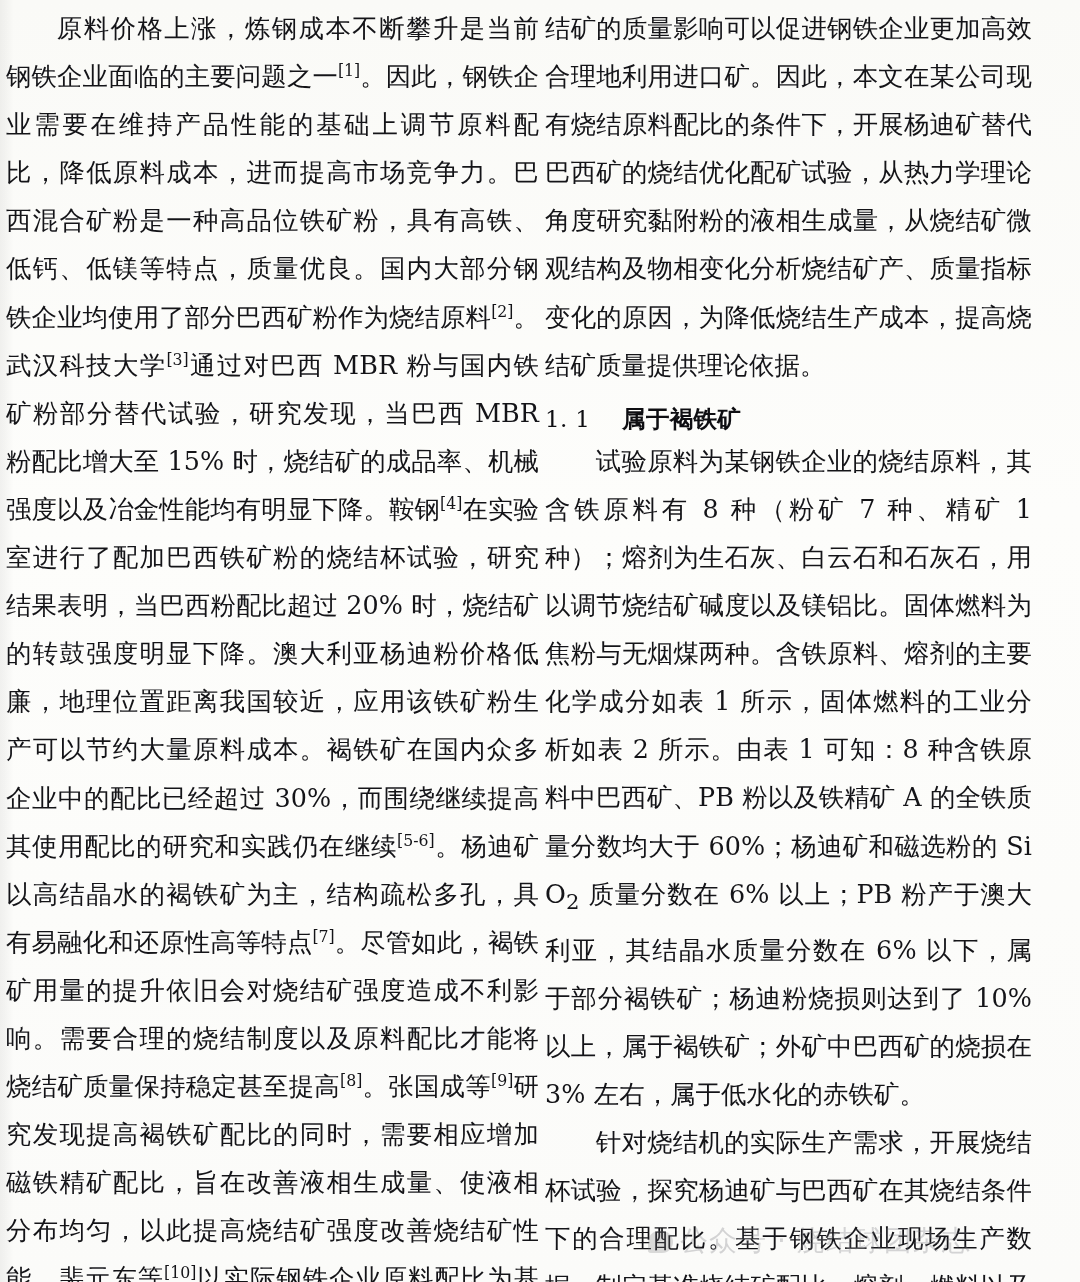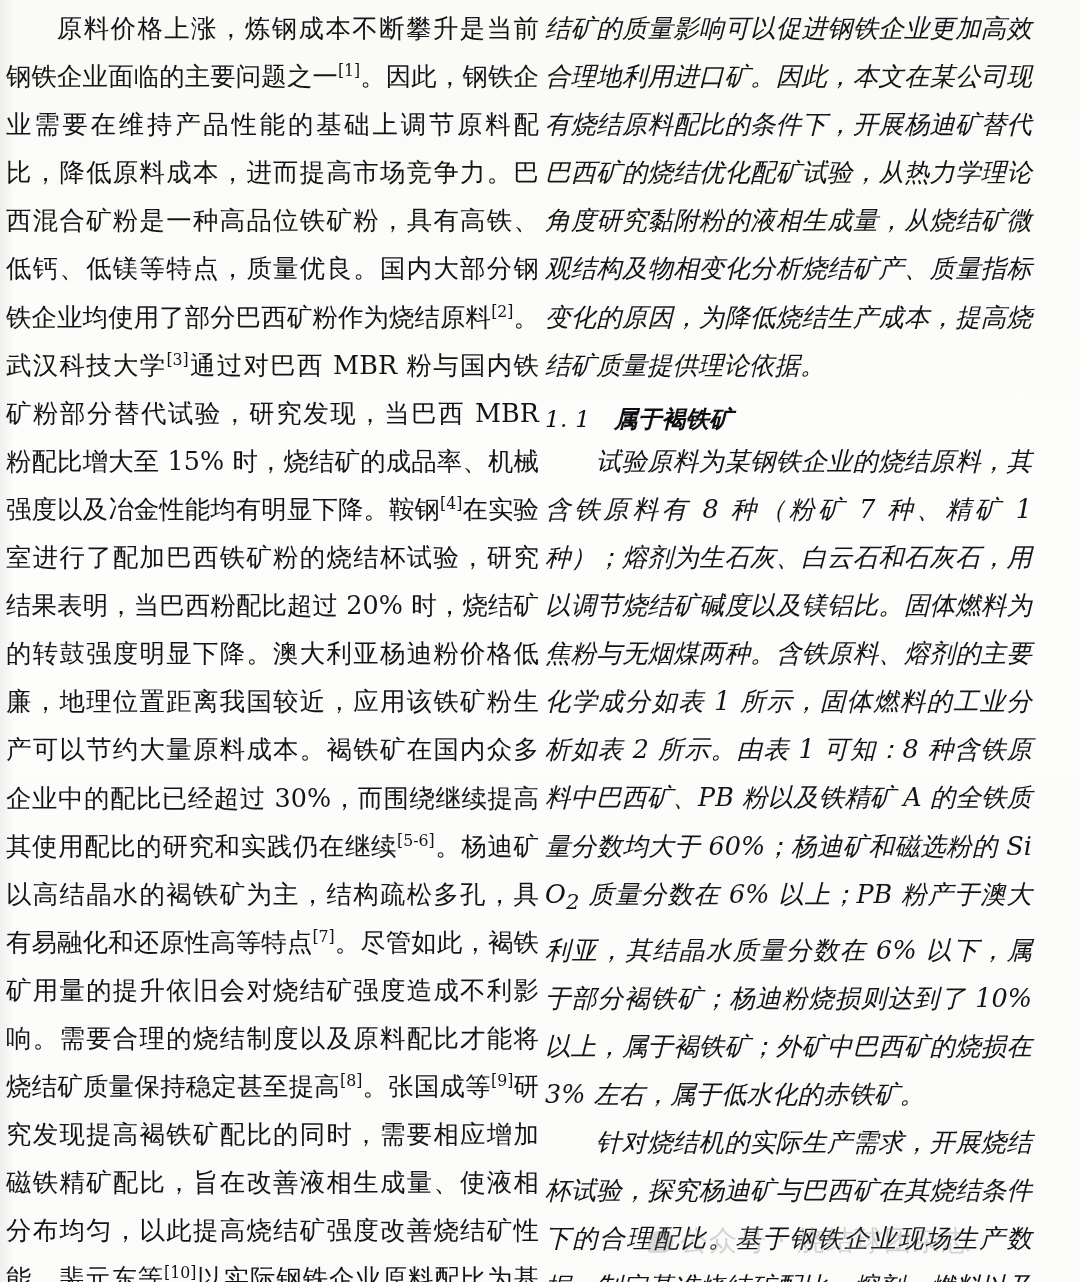--- a/index.html
+++ b/index.html
@@ -39,21 +39,20 @@
   }
   .column.left {
     width: 545px;
     padding-left: 6px;
     padding-right: 6px;
   }
   .column.right {
     width: 535px;
     padding-left: 0px;
     padding-right: 48px;
-    font-style: italic;
   }
 
   
   p.body {
     margin: 0;
     font-size: 25.4px;
     line-height: 48.1px;
     text-align: justify;
     text-justify: inter-character;
     text-indent: 2em;
@@ -98,21 +97,21 @@
     font-family: "DejaVu Sans", "Liberation Sans", sans-serif;
     font-size: 23.5px;
     font-weight: bold;
     letter-spacing: 0.3px;
     color: #0e0e12;
   }
   h3.h2 .num {
     font-family: "DejaVu Serif", "Liberation Serif", serif;
     font-weight: normal;
     font-size: 23px;
-    margin-right: 24px;
+    margin-right: 32px;
   }
 
   
   #watermark {
     position: absolute;
     left: 648px;
     top: 1222px;
     font-family: "DejaVu Sans", "Liberation Sans", sans-serif;
     font-size: 28px;
     color: rgba(120,120,125,0.30);

